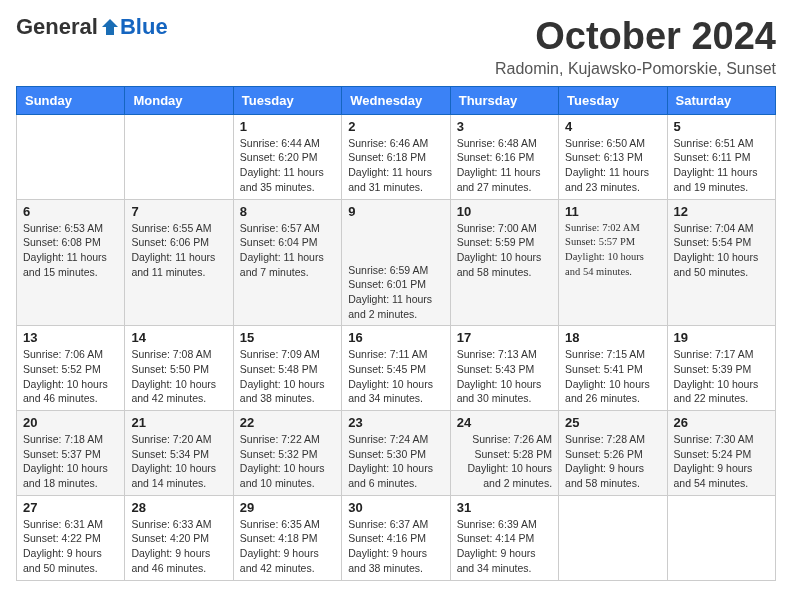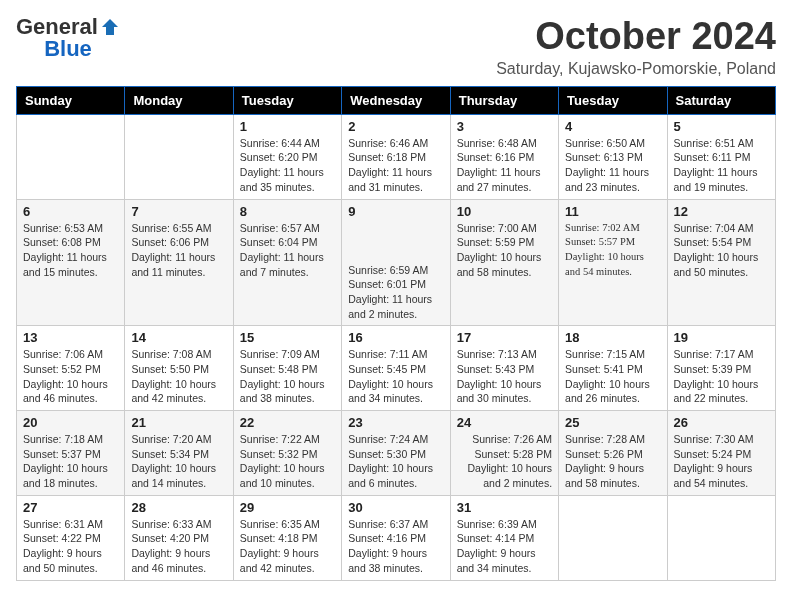--- a/index.html
+++ b/index.html
@@ -11,21 +11,21 @@
       padding: 16px;
     }
     .header-area {
       display: flex;
       align-items: flex-start;
       justify-content: space-between;
       margin-bottom: 8px;
     }
     .logo {
       display: flex;
-      flex-direction: column;
+      flex-direction: row;
       align-items: center;
     }
     .logo-general {
       font-size: 22px;
       font-weight: bold;
       color: #333;
       line-height: 1;
     }
     .logo-blue {
       font-size: 22px;
@@ -46,21 +46,21 @@
       font-size: 16px;
       color: #555;
       margin-top: 2px;
     }
     .calendar {
       width: 100%;
       border-collapse: collapse;
       font-size: 11px;
     }
     .calendar th {
-      background: #000000;
+      background: #3b82f6;
       color: #fff;
       text-align: left;
       padding: 6px 8px;
       font-size: 13px;
       font-weight: bold;
       border: 1px solid #1565c0;
     }
     .calendar td {
       border: 1px solid #ccc;
       vertical-align: top;
@@ -96,21 +96,21 @@
     <div style="display:flex;align-items:center;gap:2px;">
       <span class="logo-general">General</span>
       <svg width="20" height="20" viewBox="0 0 20 20">
         <polygon points="10,2 18,10 14,10 14,18 6,18 6,10 2,10" fill="#1a6db5"></polygon>
       </svg>
     </div>
     <span class="logo-blue">Blue</span>
   </div>
   <div class="title-area">
     <div class="month-title">October 2024</div>
-    <div class="location-title">Saturday, Kujawsko-Pomorskie, Poland</div>
+    <div class="location-title">Radomin, Kujawsko-Pomorskie, Sunset</div>
   </div>
 </div>
 
 <table class="calendar">
   <thead>
     <tr>
     <th>Sunday</th>
         <th>Monday</th>
         <th>Tuesday</th>
         <th>Wednesday</th>

